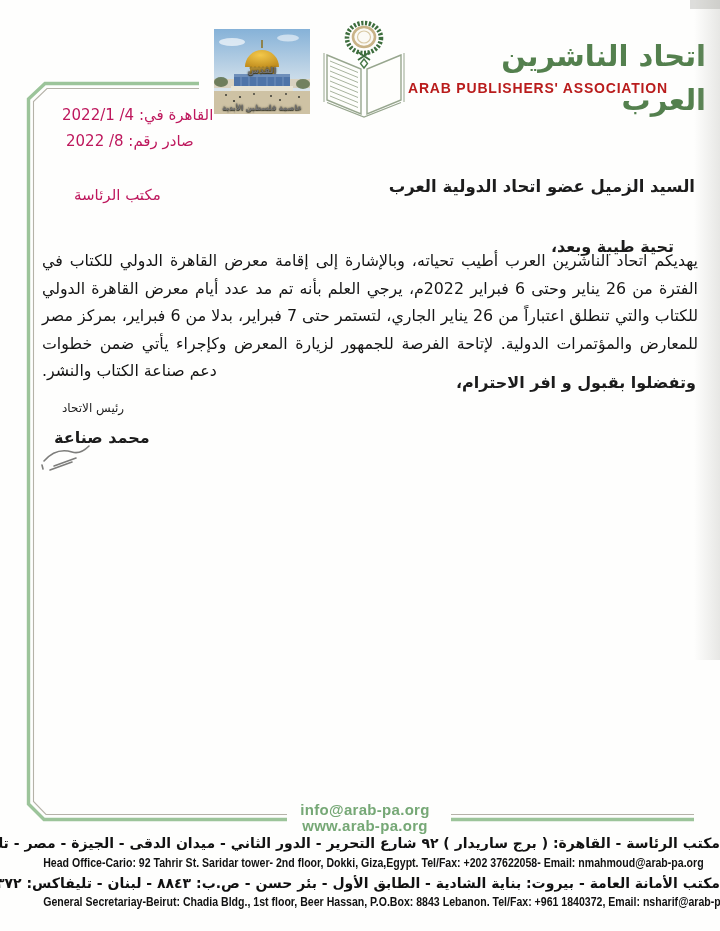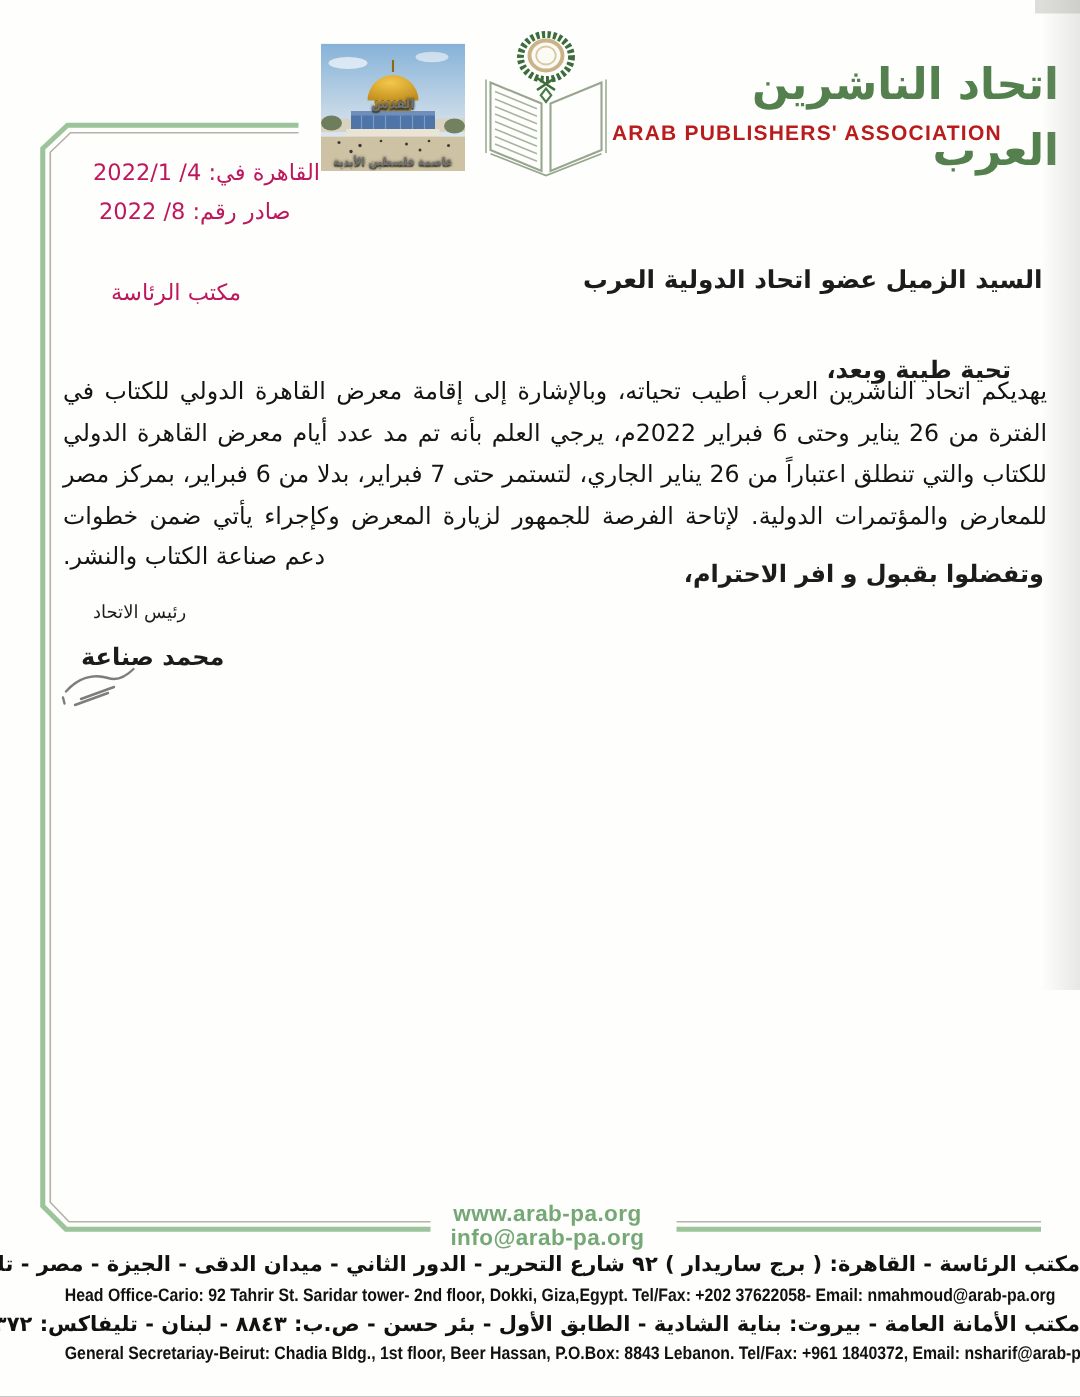--- a/index.html
+++ b/index.html
@@ -163,22 +163,22 @@
   <svg class="abs signature" width="70" height="32" viewBox="0 0 70 32">
     <g fill="none" stroke="#7d7d7b" stroke-width="1.6" stroke-linecap="round">
       <path d="M8,17 C16,8 26,5 36,8 C42,10 48,7 53,2"></path>
       <path d="M18,22 L40,14"></path>
       <path d="M14,26 L36,18"></path>
       <path d="M6,21 l1,4"></path>
     </g>
   </svg>
 
   <div class="abs urls">
+    <div>info@arab-pa.org</div>
     <div>www.arab-pa.org</div>
-    <div>info@arab-pa.org</div>
   </div>
 
   <div class="abs f-ar cairo-ar">مكتب الرئاسة - القاهرة: ( برج ساريدار ) ٩٢ شارع التحرير - الدور الثاني - ميدان الدقى - الجيزة - مصر - تليفاكس: ٣٧٦٢٢٠٥٨ (٢٠٢+)</div>
   <div class="abs f-en cairo-en">Head Office-Cario: 92 Tahrir St. Saridar tower- 2nd floor, Dokki, Giza,Egypt. Tel/Fax: +202 37622058- Email: nmahmoud@arab-pa.org</div>
   <div class="abs f-ar beirut-ar">مكتب الأمانة العامة - بيروت: بناية الشادية - الطابق الأول - بئر حسن - ص.ب: ٨٨٤٣ - لبنان - تليفاكس: ١٨٤٠٣٧٢ (٩٦١+)</div>
   <div class="abs f-en beirut-en">General Secretariay-Beirut: Chadia Bldg., 1st floor, Beer Hassan, P.O.Box: 8843 Lebanon. Tel/Fax: +961 1840372, Email: nsharif@arab-pa.org</div>
 
   <div class="abs edge-right"></div>
   <div class="abs edge-corner"></div>
 </div>

